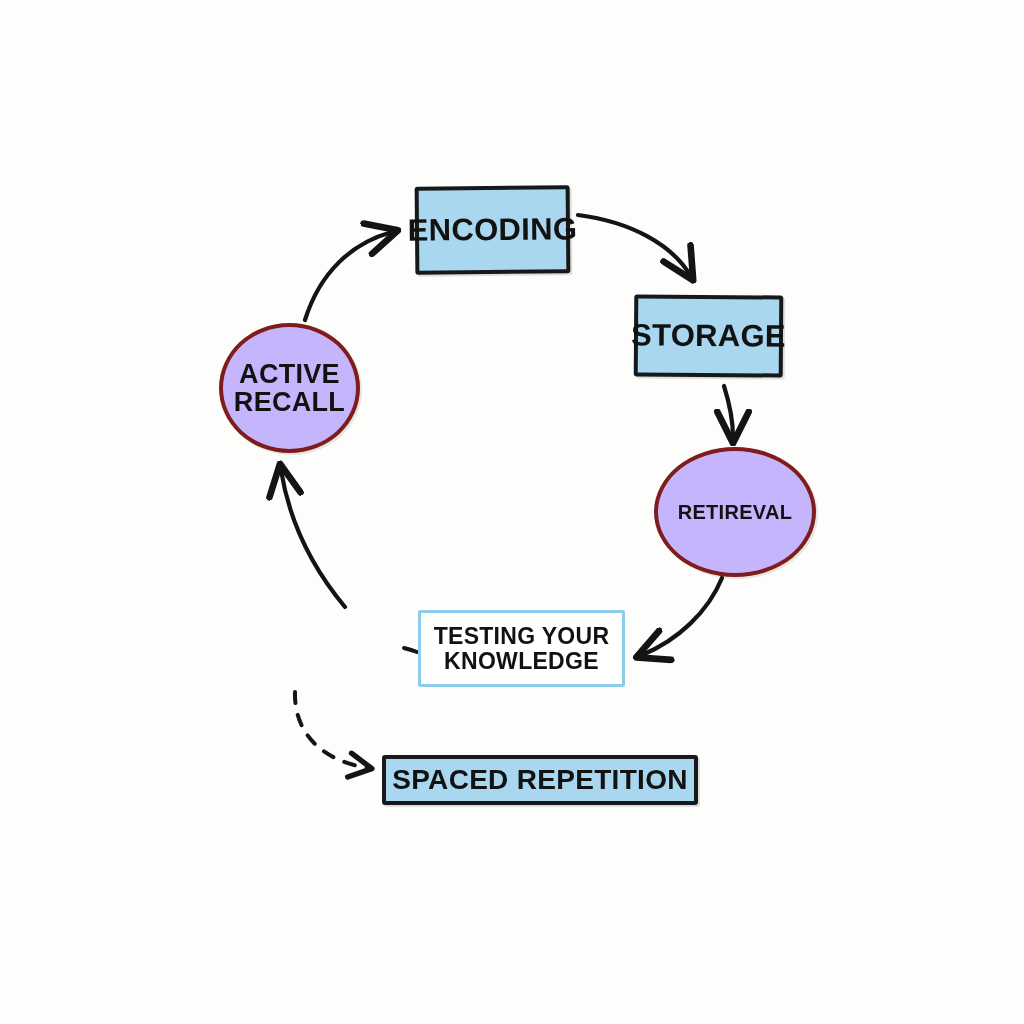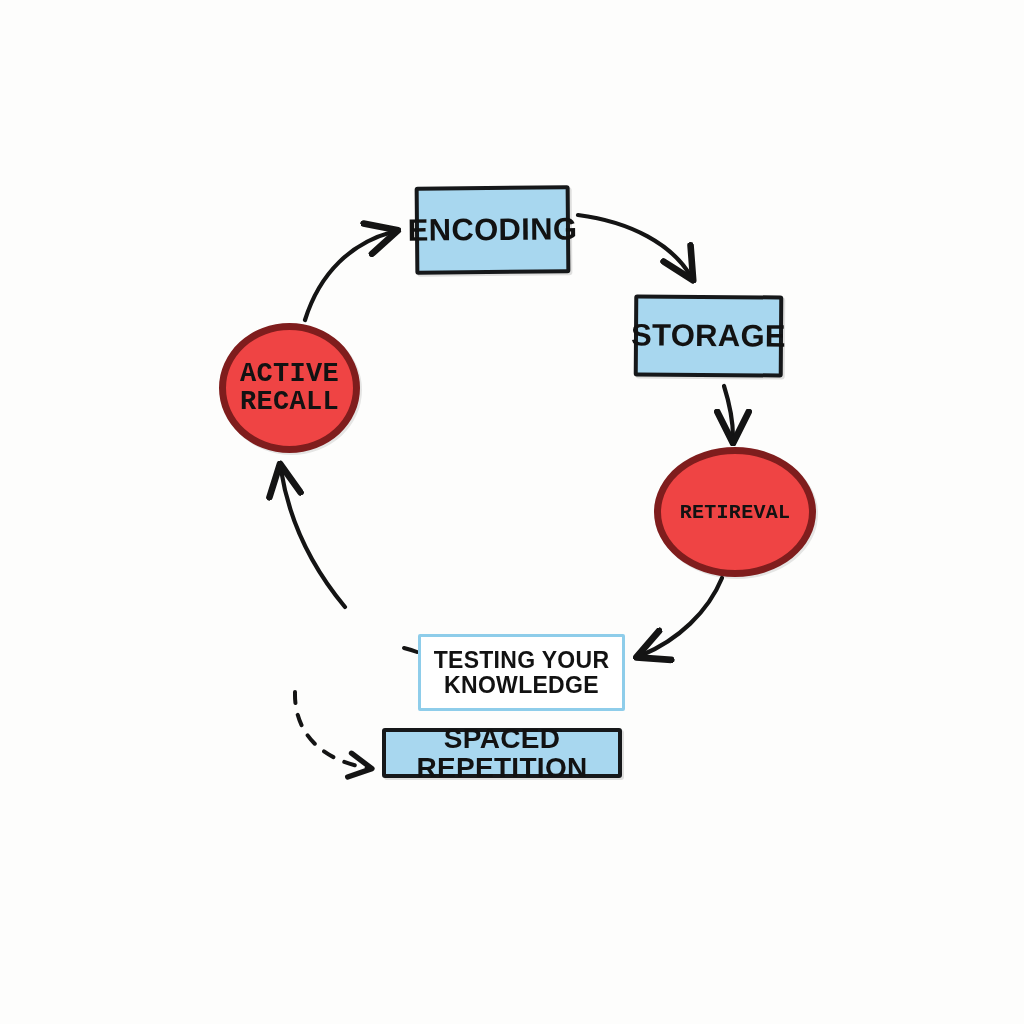--- a/index.html
+++ b/index.html
@@ -57,35 +57,34 @@
   
   .box-outline {
     background: #ffffff;
     border-radius: 2px;
   }
   .box-outline.orange { border: 3px solid #e7862f; }
   .box-outline.blue   { border: 3px solid #8ecdea; }
 
   
   .ellipse {
-    background: #ef4444;
-    border: 7px solid #7f1d1d;
+    background: #c4b5fd;
+    border: 4px solid #7f1d1d;
     border-radius: 50%;
     box-shadow: 2px 2px 0 rgba(20,20,20,0.10);
-    font-family: Liberation Mono, monospace;
   }
 
   
   #node-encoding   { left: 415px; top: 186px; width: 155px; height: 88px;  font-size: 31px; transform: rotate(-0.5deg); }
   #node-storage    { left: 634px; top: 295px; width: 149px; height: 82px;  font-size: 31px; transform: rotate(0.4deg); }
   #node-retrieval  { left: 654px; top: 447px; width: 162px; height: 130px; font-size: 20px; }
   #node-active-recall { left: 219px; top: 323px; width: 141px; height: 130px; font-size: 27px; }
   #node-forming    { left: 192px; top: 610px; width: 210px; height: 75px;  font-size: 23px; }
-  #node-testing    { left: 418px; top: 634px; width: 207px; height: 77px;  font-size: 23px; }
-  #node-spaced     { left: 382px; top: 728px; width: 240px; height: 50px;  font-size: 28px; }
+  #node-testing    { left: 418px; top: 610px; width: 207px; height: 77px;  font-size: 23px; }
+  #node-spaced     { left: 382px; top: 755px; width: 316px; height: 50px;  font-size: 28px; }
 
   .caption {
     position: absolute;
     left: 382px;
     top: 805px;
     width: 272px;
     text-align: center;
     font-family: "Liberation Sans Narrow", "Liberation Sans", sans-serif;
     font-weight: 700;
     font-size: 17px;

